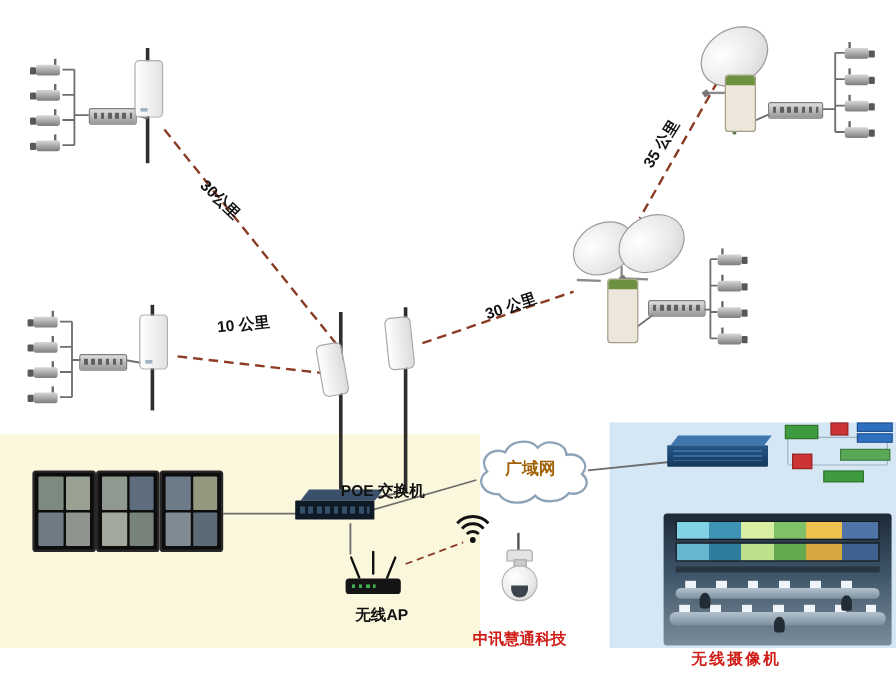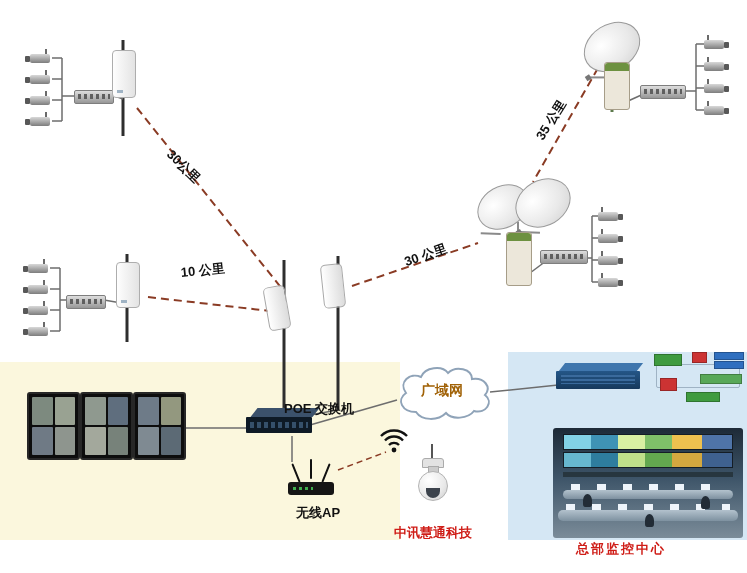--- a/index.html
+++ b/index.html
@@ -250,16 +250,16 @@
   <div class="abs croom">
     <div class="cr-row cr-row1"></div>
     <div class="cr-row cr-row2"></div>
     <div class="cr-strip"></div>
     <div class="desk" style="left:10px;top:62px;width:170px;height:9px"></div>
     <div class="desk" style="left:5px;top:82px;width:180px;height:11px"></div>
     <div class="person" style="left:30px;top:66px"></div>
     <div class="person" style="left:92px;top:86px"></div>
     <div class="person" style="left:148px;top:68px"></div>
   </div>
-  <div class="lbl red" style="left:576px;top:540px;letter-spacing:2px">总部监控中心</div>
+  <div class="lbl red" style="left:576px;top:540px;letter-spacing:2px">无线摄像机</div>
 
 
 </div>
 
 </body></html>

